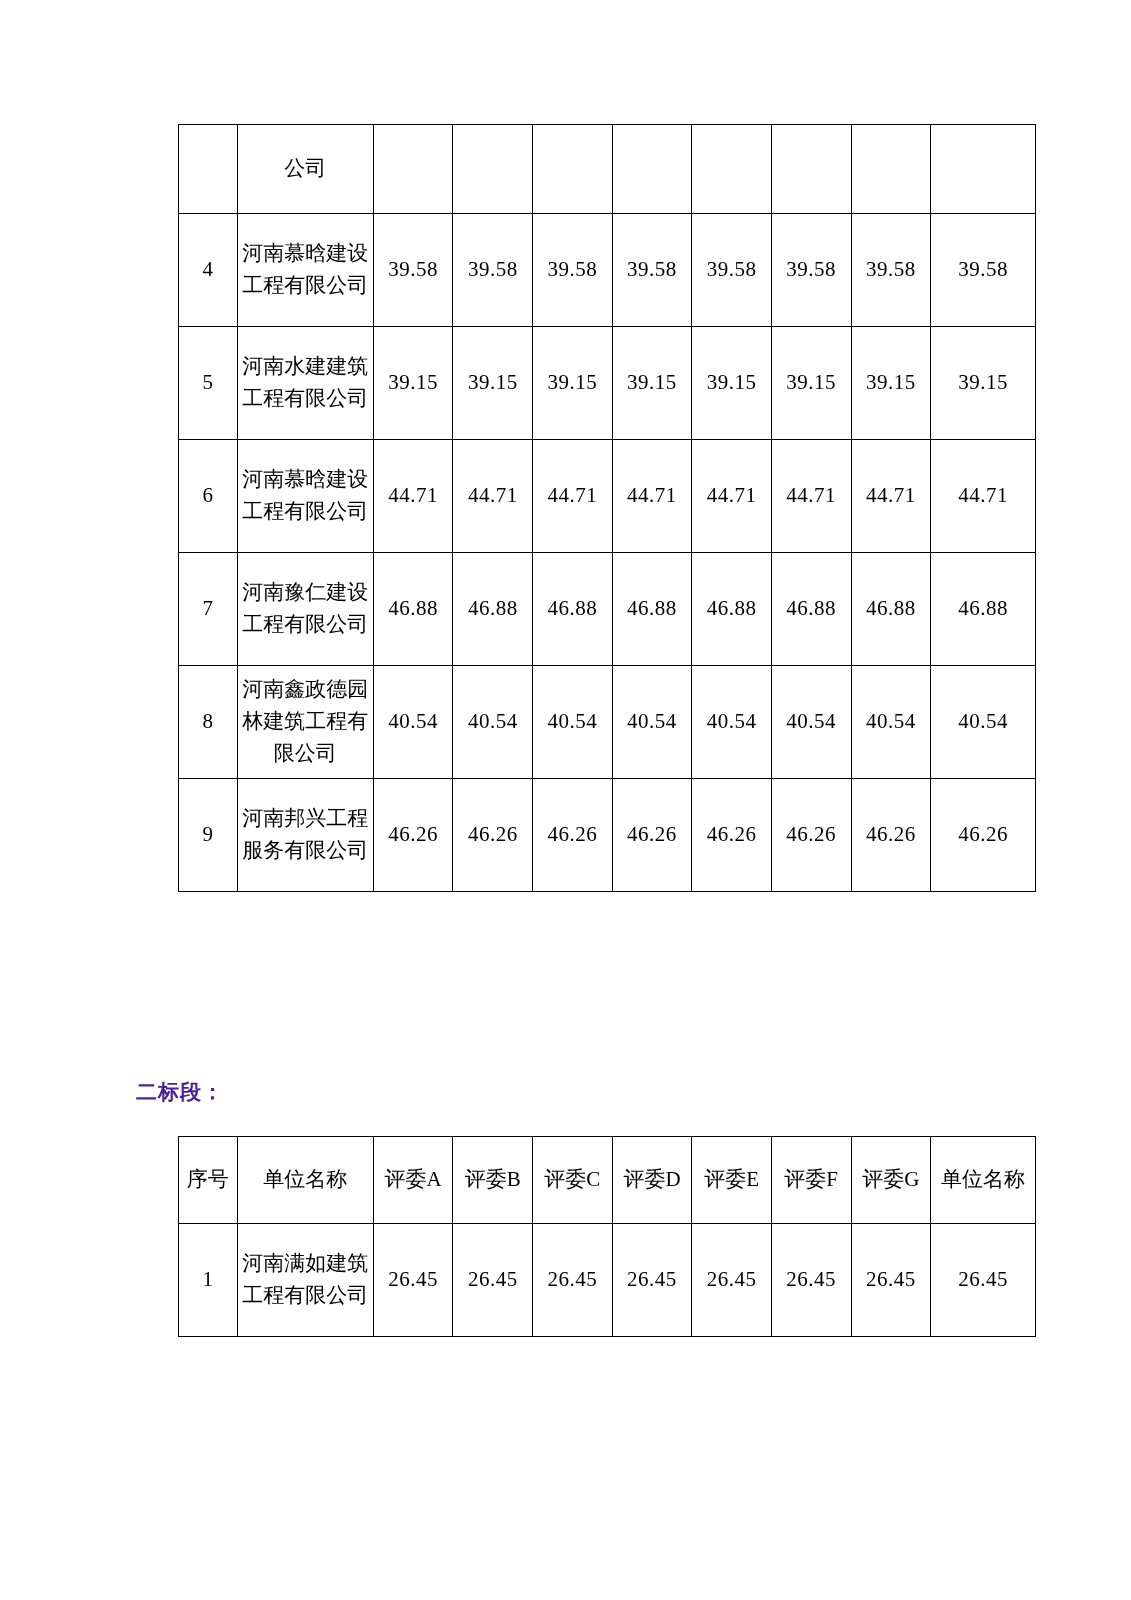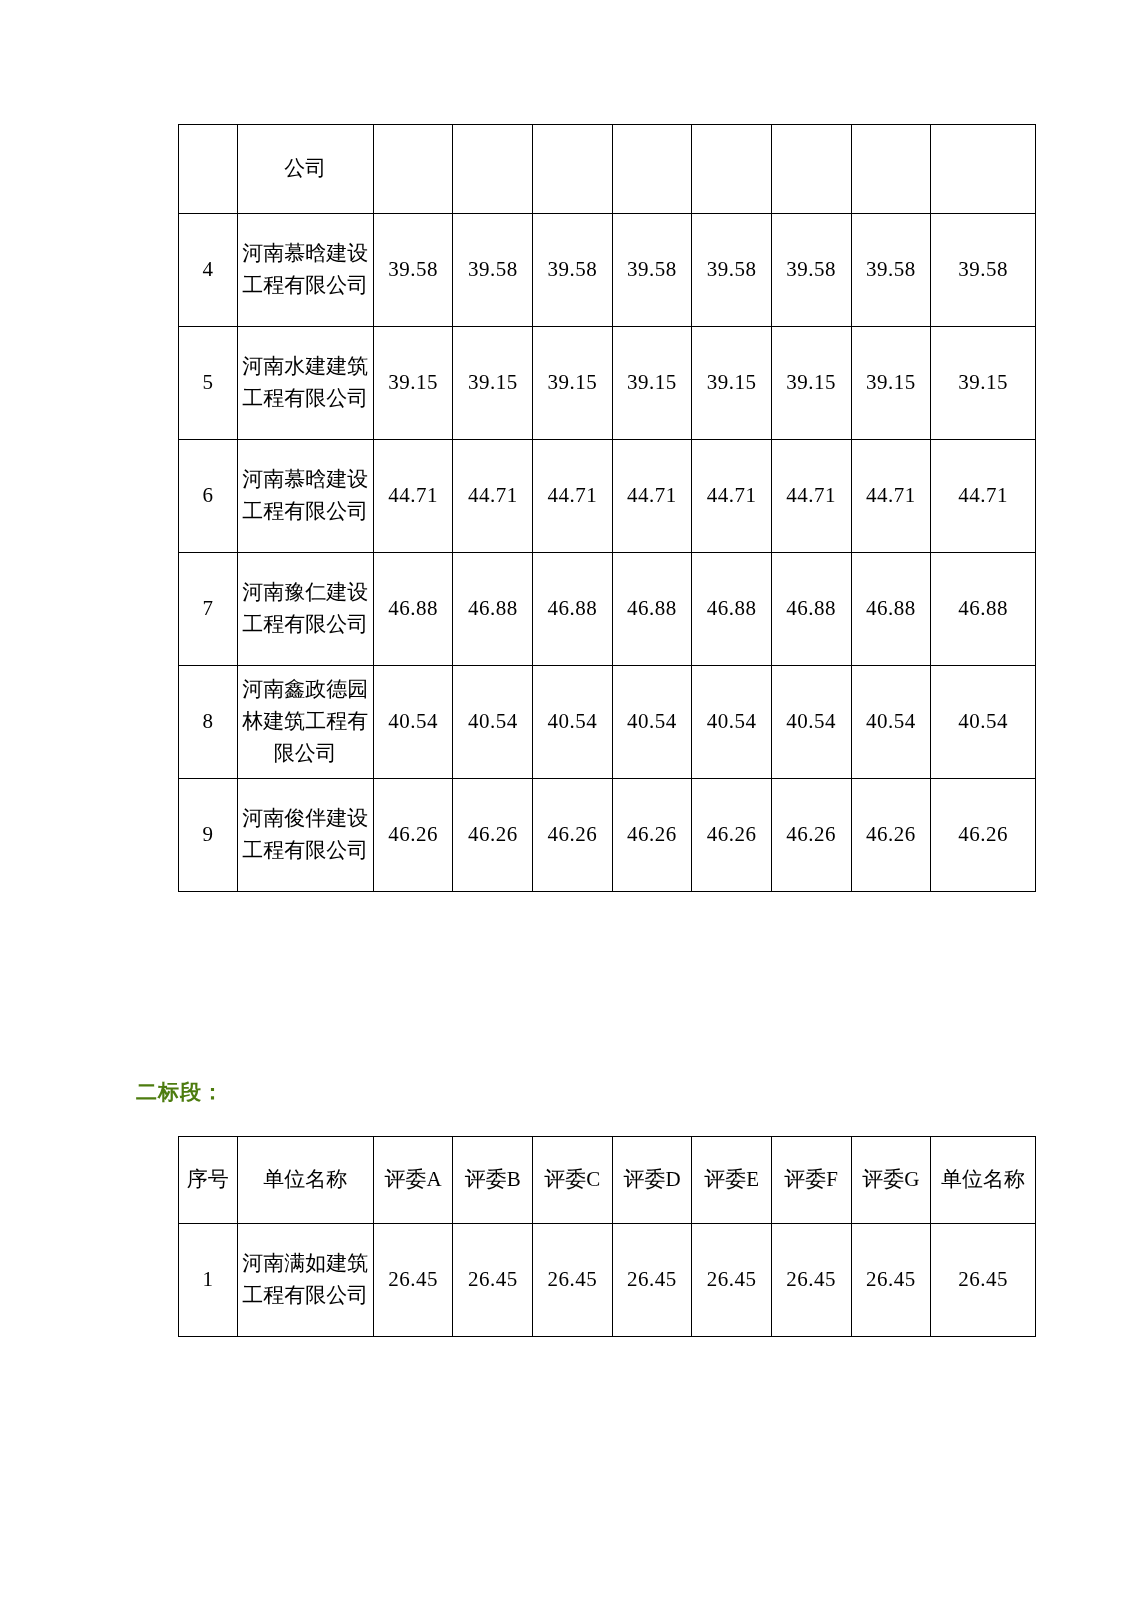--- a/index.html
+++ b/index.html
@@ -92,21 +92,21 @@
 
   
   .section-label {
     position: absolute;
     left: 136px;
     top: 1078px;
     font-family: "DejaVu Sans", sans-serif;
     font-weight: bold;
     font-size: 21px;
     letter-spacing: 1px;
-    color: #4d7c0f;
+    color: #4c1d95;
   }
 </style>
 </head>
 <body>
 
 <div class="page">
 
   <div class="table-wrap-1">
     <table class="doc-table">
       <colgroup>
@@ -195,21 +195,21 @@
           <td class="score-cell">40.54</td>
           <td class="score-cell">40.54</td>
           <td class="score-cell">40.54</td>
           <td class="score-cell">40.54</td>
           <td class="score-cell">40.54</td>
           <td class="score-cell">40.54</td>
         </tr>
 
         <tr class="data-row">
           <td class="seq-cell">9</td>
-          <td class="name-cell">河南俊伴建设工程有限公司</td>
+          <td class="name-cell">河南邦兴工程服务有限公司</td>
           <td class="score-cell">46.26</td>
           <td class="score-cell">46.26</td>
           <td class="score-cell">46.26</td>
           <td class="score-cell">46.26</td>
           <td class="score-cell">46.26</td>
           <td class="score-cell">46.26</td>
           <td class="score-cell">46.26</td>
           <td class="score-cell">46.26</td>
         </tr>
 

